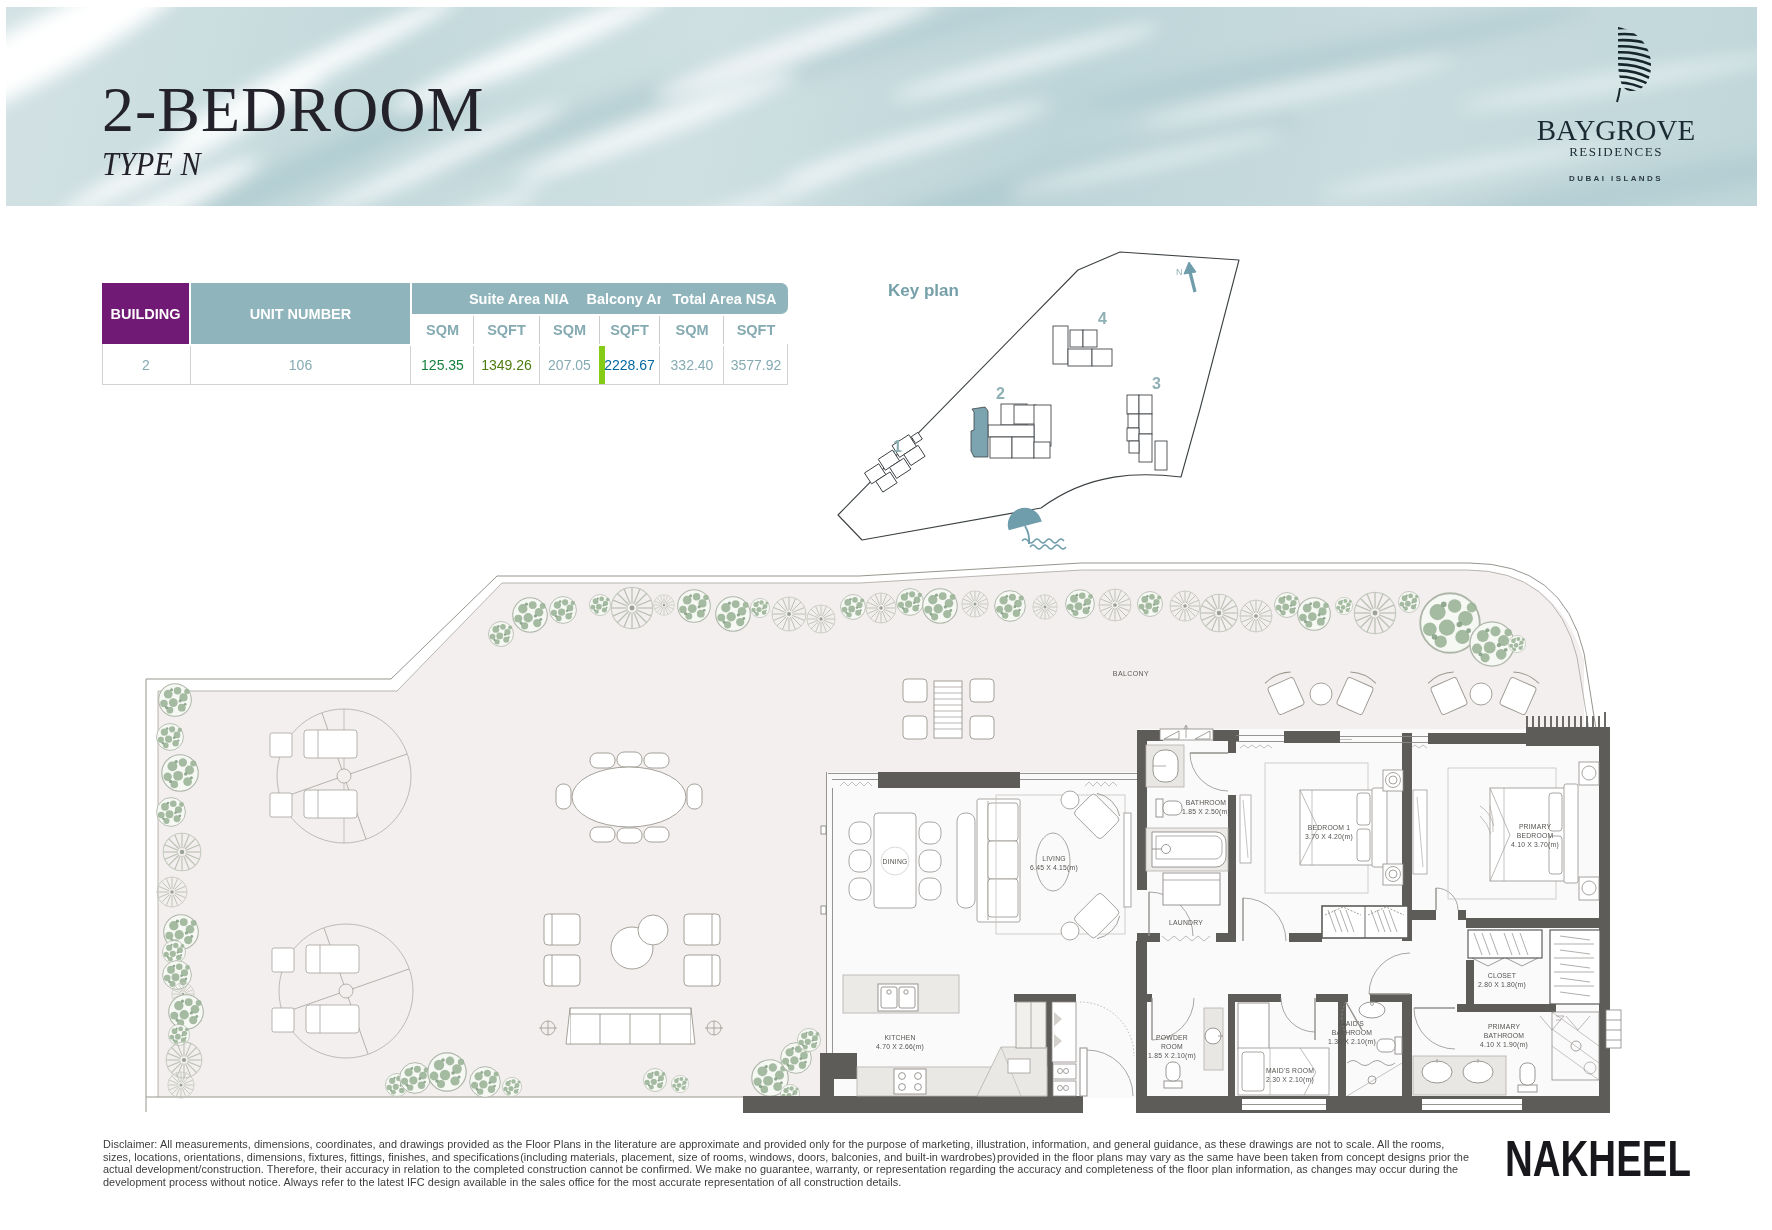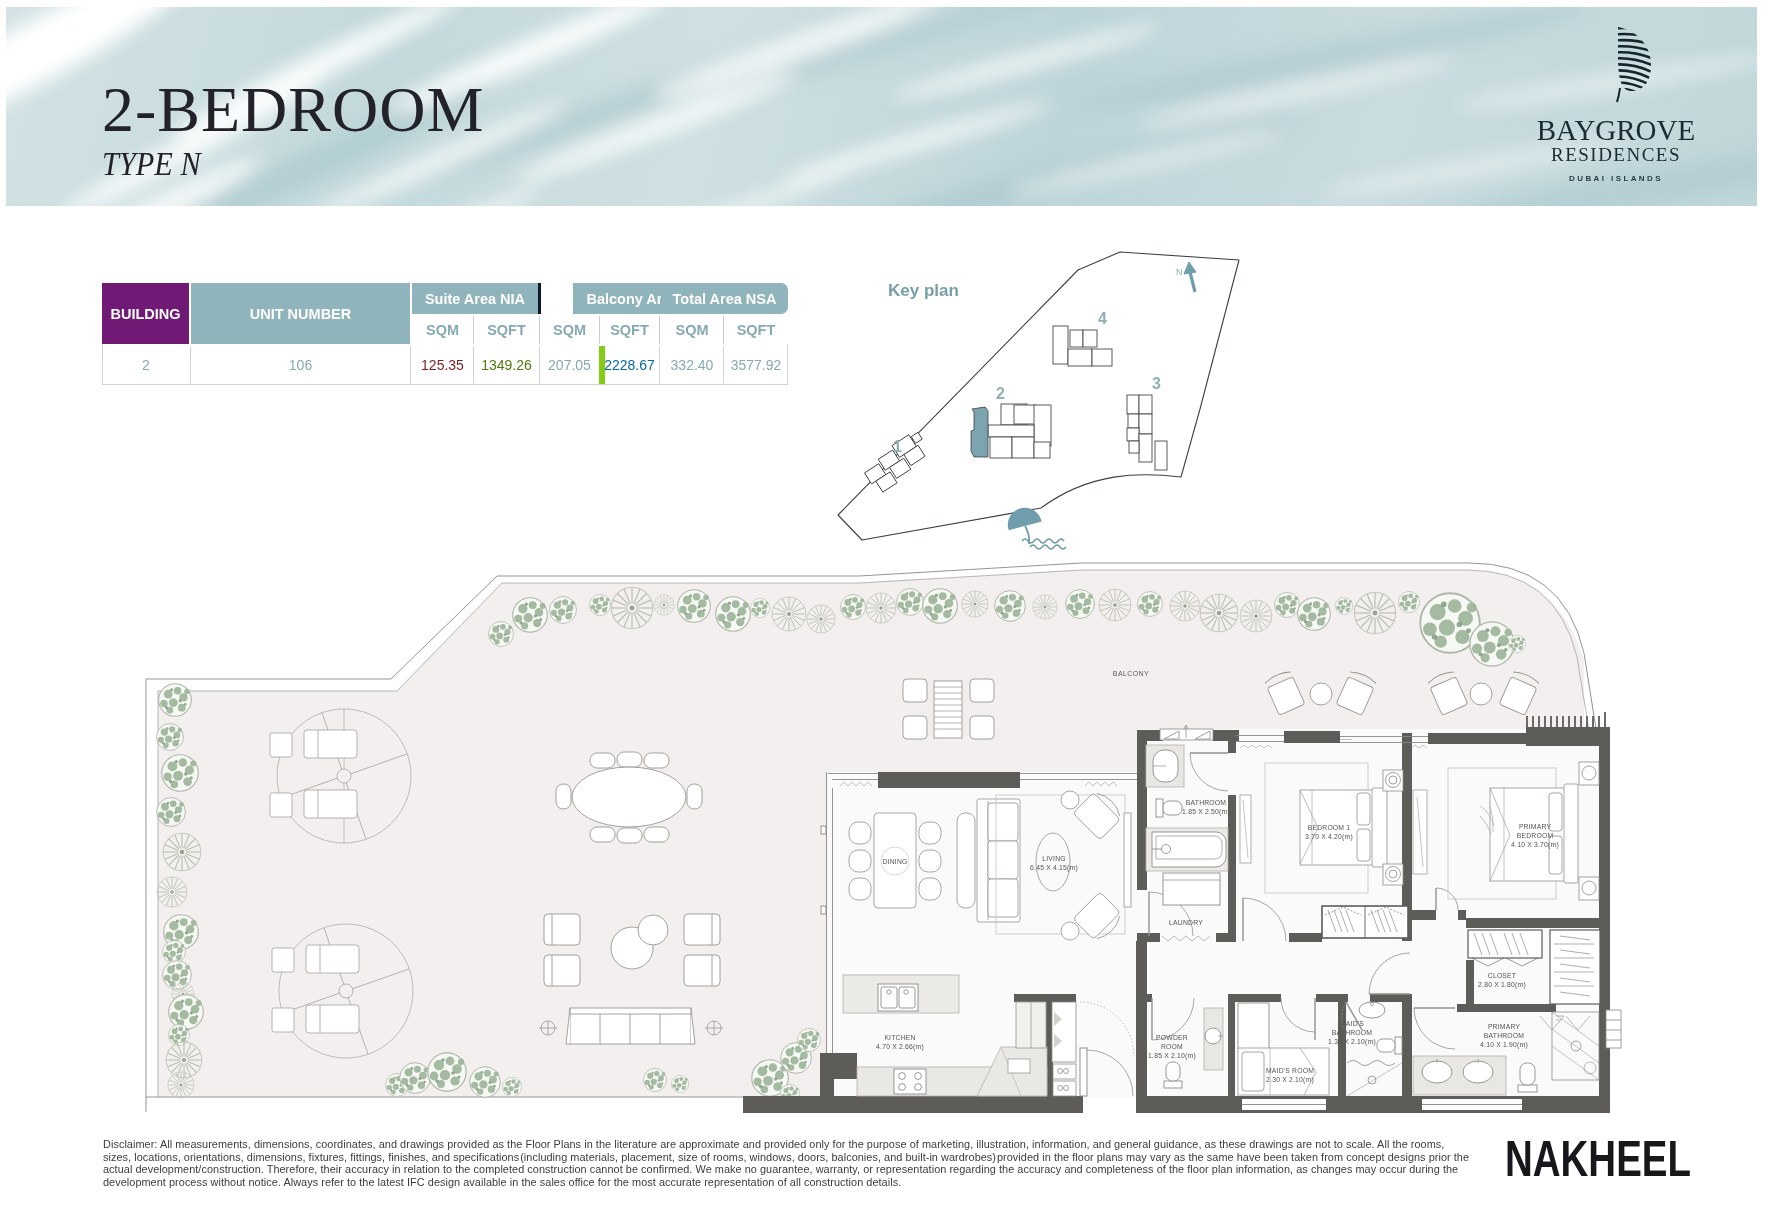--- a/index.html
+++ b/index.html
@@ -71,46 +71,46 @@
         <path d="M-2,45 Q20,42 42,54"></path>
         <path d="M-2,51 Q20,48 42,61"></path>
       <path d="M-2,57 Q20,54 42,68"></path>
         <path d="M-2,63 Q20,60 42,75"></path>
     </g>
     <path d="M8,62 Q7,70 5,76" stroke="#16242c" stroke-width="2" fill="none"></path>
   </svg>
 </div>
 
 <div class="abs" style="left:1516px;top:114px;width:200px;text-align:center;font-family:'Liberation Serif',serif;font-size:29px;letter-spacing:0px;color:#1c2a33;">BAYGROVE</div>
-<div class="abs" style="left:1516px;top:144px;width:200px;text-align:center;font-family:'Liberation Serif',serif;font-size:19px;letter-spacing:1.5px;color:#1c2a33;">RESIDENCES</div>
+<div class="abs" style="left:1516px;top:144px;width:200px;text-align:center;font-family:'Liberation Serif',serif;font-size:13px;letter-spacing:1.5px;color:#1c2a33;">RESIDENCES</div>
 <div class="abs" style="left:1516px;top:174px;width:200px;text-align:center;font-size:8px;letter-spacing:2.4px;font-weight:bold;color:#2c3b43;">DUBAI ISLANDS</div>
 
 <div class="abs" style="left:102px;top:283px;width:686px;height:102px;font-weight:bold;">
 
   <div class="abs" style="left:0;top:0;width:87px;height:61px;background:#701a75;color:#fff;font-size:14.5px;display:flex;align-items:center;justify-content:center;border-right:2px solid #fff;">BUILDING</div>
 
   <div class="abs" style="left:89px;top:0;width:219px;height:61px;background:#8fb4bb;color:#fff;font-size:14.5px;display:flex;align-items:center;justify-content:center;border-right:2px solid #fff;">UNIT NUMBER</div>
 
-  <div class="abs" style="left:310px;top:0;width:126px;height:31px;background:#8fb4bb;color:#fff;font-size:14.5px;display:flex;align-items:center;justify-content:center;border-right:3px solid #0f172a;">Suite Area NIA</div>
+  <div class="abs" style="left:310px;top:0;width:126px;height:31px;background:#8fb4bb;color:#fff;font-size:14.5px;display:flex;align-items:center;justify-content:center;border-right:8px solid #0f172a;padding-left:44px;">Suite Area NIA</div>
 
   <div class="abs" style="left:438px;top:0;width:119px;height:31px;background:#8fb4bb;color:#fff;font-size:14.5px;display:flex;align-items:center;justify-content:center;border-right:2px solid #fff;margin-left:33px;">Balcony Area</div>
 
   <div class="abs" style="left:559px;top:0;width:127px;height:31px;background:#8fb4bb;color:#fff;font-size:14.5px;display:flex;align-items:center;justify-content:center;border-radius:7px;">Total Area NSA</div>
 
   <div class="abs" style="left:310px;top:33px;width:61px;height:28px;color:#85aab2;font-size:14.5px;display:flex;align-items:center;justify-content:center;border-right:1px solid #ccc;">SQM</div>
   <div class="abs" style="left:372px;top:33px;width:65px;height:28px;color:#85aab2;font-size:14.5px;display:flex;align-items:center;justify-content:center;border-right:1px solid #ccc;">SQFT</div>
   <div class="abs" style="left:438px;top:33px;width:59px;height:28px;color:#85aab2;font-size:14.5px;display:flex;align-items:center;justify-content:center;border-right:1px solid #ccc;">SQM</div>
   <div class="abs" style="left:498px;top:33px;width:59px;height:28px;color:#85aab2;font-size:14.5px;display:flex;align-items:center;justify-content:center;border-right:1px solid #ccc;">SQFT</div>
   <div class="abs" style="left:559px;top:33px;width:62px;height:28px;color:#85aab2;font-size:14.5px;display:flex;align-items:center;justify-content:center;border-right:1px solid #ccc;">SQM</div>
   <div class="abs" style="left:622px;top:33px;width:64px;height:28px;color:#85aab2;font-size:14.5px;display:flex;align-items:center;justify-content:center;">SQFT</div>
 
   <div class="abs" style="left:0;top:61px;width:686px;height:41px;border:1px solid #d2d2d2;border-top:none;box-sizing:border-box;"></div>
   <div class="abs" style="left:0;top:63px;width:88px;height:38px;color:#85aab2;font-size:14px;font-weight:normal;display:flex;align-items:center;justify-content:center;border-right:1px solid #d2d2d2;">2</div>
   <div class="abs" style="left:89px;top:63px;width:219px;height:38px;color:#85aab2;font-size:14px;font-weight:normal;display:flex;align-items:center;justify-content:center;border-right:1px solid #d2d2d2;">106</div>
-  <div class="abs" style="left:310px;top:63px;width:61px;height:38px;color:#7f1d1d;font-size:14px;font-weight:normal;display:flex;align-items:center;justify-content:center;border-right:1px solid #d2d2d2;text-align:center;">125.35</div>
+  <div class="abs" style="left:310px;top:63px;width:61px;height:38px;color:#15803d;font-size:14px;font-weight:normal;display:flex;align-items:center;justify-content:center;border-right:1px solid #d2d2d2;text-align:center;">125.35</div>
   <div class="abs" style="left:372px;top:63px;width:65px;height:38px;color:#4d7c0f;font-size:14px;font-weight:normal;display:flex;align-items:center;justify-content:center;border-right:1px solid #d2d2d2;">1349.26</div>
   <div class="abs" style="left:438px;top:63px;width:59px;height:38px;color:#85aab2;font-size:14px;font-weight:normal;display:flex;align-items:center;justify-content:center;border-right:6px solid #84cc16;">207.05</div>
   <div class="abs" style="left:498px;top:63px;width:59px;height:38px;color:#0369a1;font-size:14px;font-weight:normal;display:flex;align-items:center;justify-content:center;border-right:1px solid #d2d2d2;">2228.67</div>
   <div class="abs" style="left:559px;top:63px;width:62px;height:38px;color:#85aab2;font-size:14px;font-weight:normal;display:flex;align-items:center;justify-content:center;border-right:1px solid #d2d2d2;">332.40</div>
   <div class="abs" style="left:622px;top:63px;width:64px;height:38px;color:#85aab2;font-size:14px;font-weight:normal;display:flex;align-items:center;justify-content:center;">3577.92</div>
 </div>
 
 <svg class="abs" style="left:830px;top:245px;" width="420" height="315" viewBox="830 245 420 315">
 
 <text x="888" y="296" font-size="17" font-weight="bold" fill="#76a0a9">Key plan</text>

